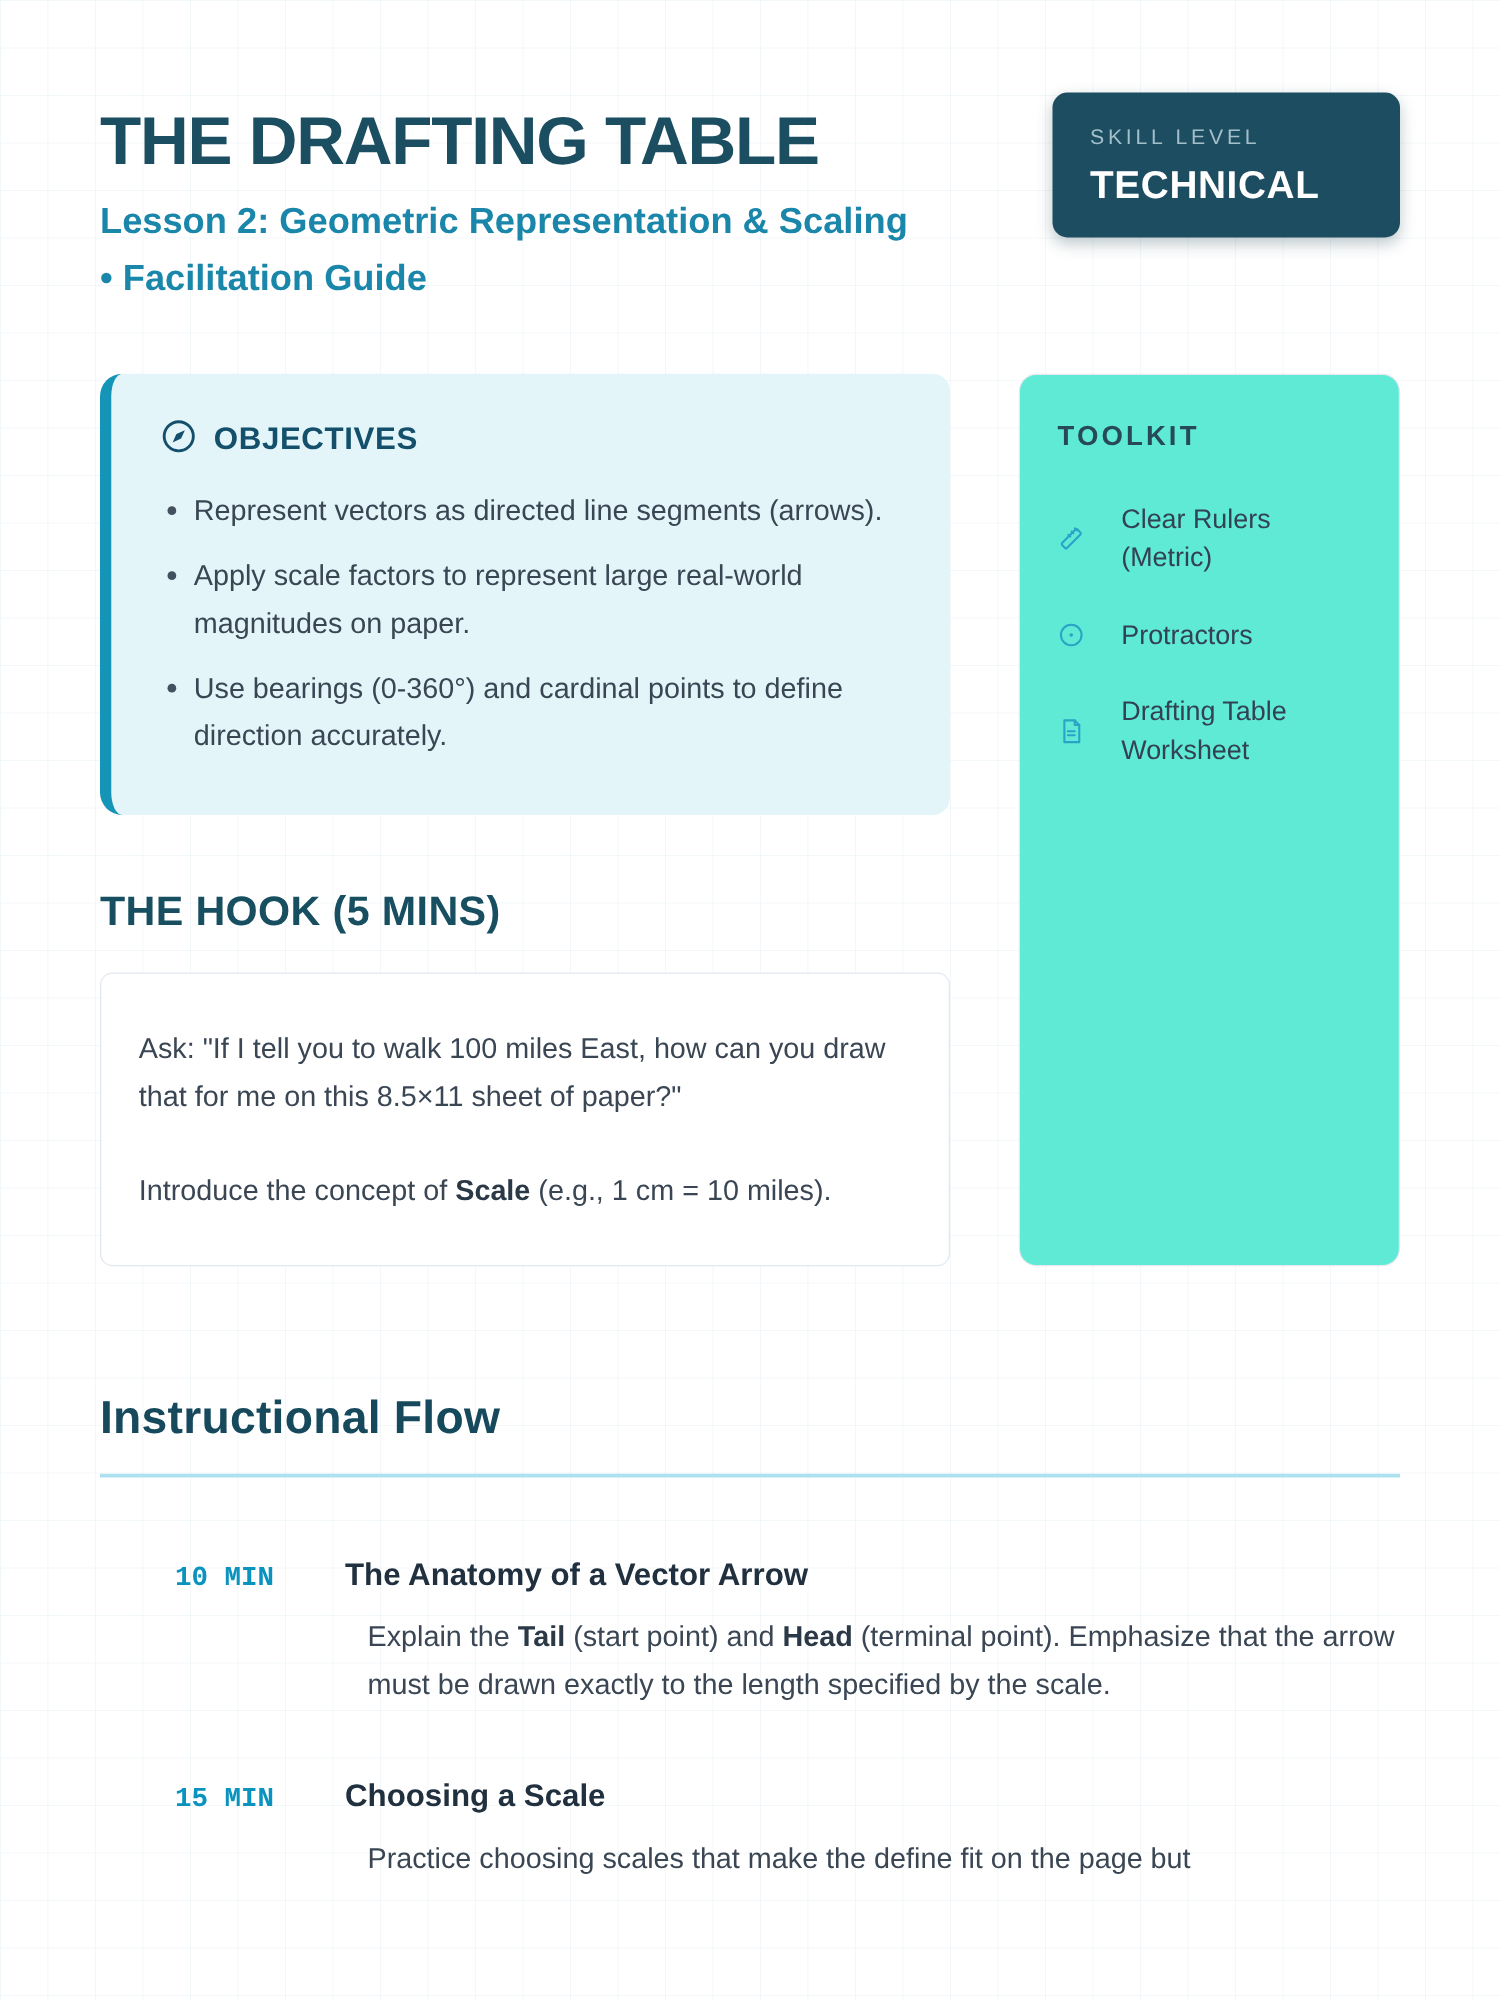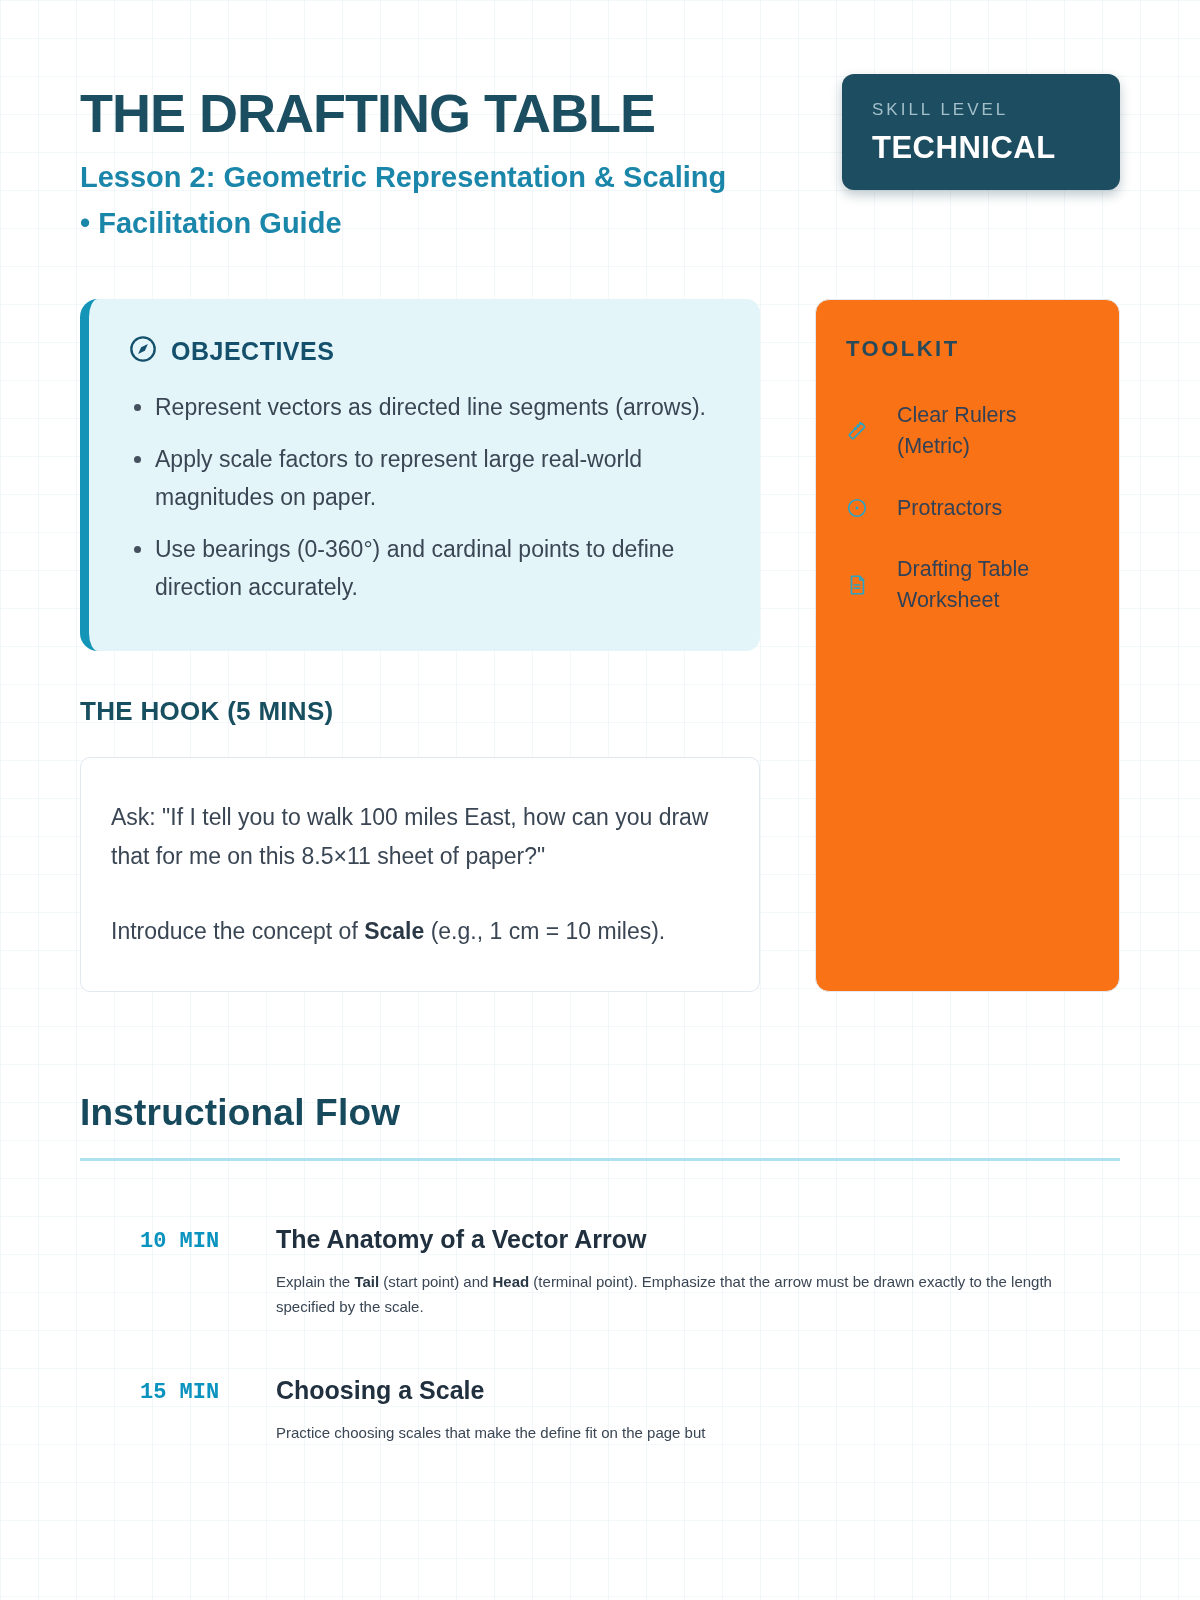--- a/index.html
+++ b/index.html
@@ -87,21 +87,21 @@
     line-height: 1.65;
     margin-bottom: 14px;
     color: #3a4654;
   }
   .objectives-list li::marker { color: #44505e; }
 
   
   .toolkit-panel {
     width: 305px;
     flex: 0 0 305px;
-    background: #f97316;
+    background: #5eead4;
     border: 1px solid #e3e9ee;
     border-radius: 14px;
     padding: 36px 30px;
   }
   .toolkit-title {
     font-size: 22px;
     font-weight: 800;
     letter-spacing: 2.5px;
     color: #27495a;
   }
@@ -114,22 +114,22 @@
   }
   .toolkit-item .tk-icon { flex: 0 0 auto; display: flex; }
   .toolkit-item .tk-label {
     font-size: 21.5px;
     line-height: 1.45;
     color: #334155;
   }
 
   
   .hook-title {
-    margin-top: 45px;
-    font-size: 26px;
+    margin-top: 58px;
+    font-size: 33px;
     font-weight: 800;
     letter-spacing: 0.3px;
     color: #174f61;
   }
   .hook-box {
     margin-top: 30px;
     background: #ffffff;
     border: 1.5px solid #e2e8f0;
     border-radius: 10px;
     padding: 40px 30px;
@@ -168,24 +168,25 @@
     white-space: nowrap;
   }
   .step-content { flex: 1; min-width: 0; }
   .step-heading {
     font-size: 25px;
     font-weight: 700;
     color: #20303f;
   }
   .step-body {
     margin-top: 16px;
-    font-size: 15px;
+    font-size: 23px;
     line-height: 1.65;
     color: #3a4654;
     max-width: 830px;
+    margin-left: 18px;
   }
   .step-body strong { font-weight: 700; color: #2b3947; }
 </style>
 </head>
 <body>
 
 <div class="page">
 
   <header class="header">
     <div class="header-left">

